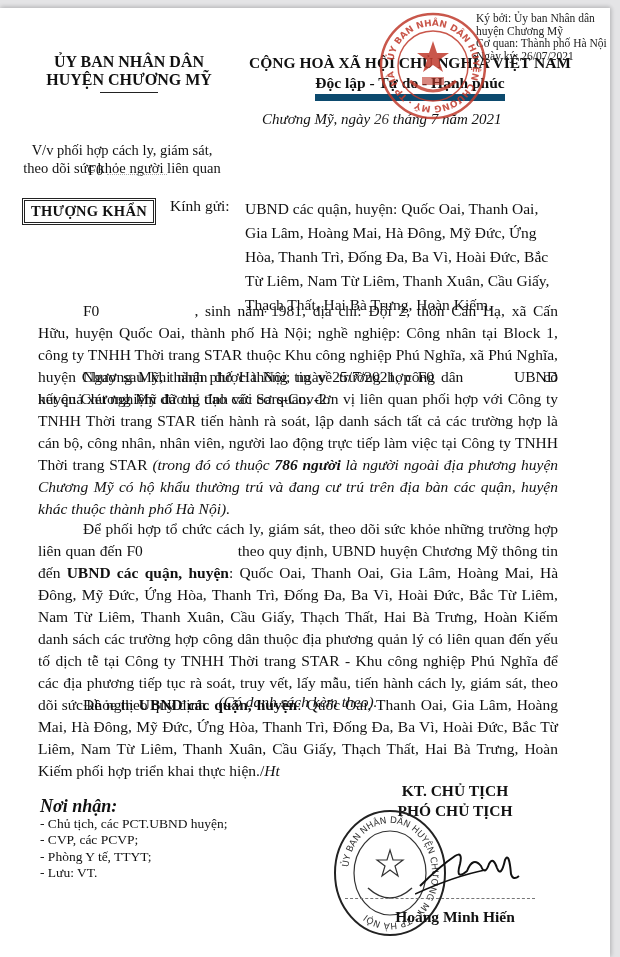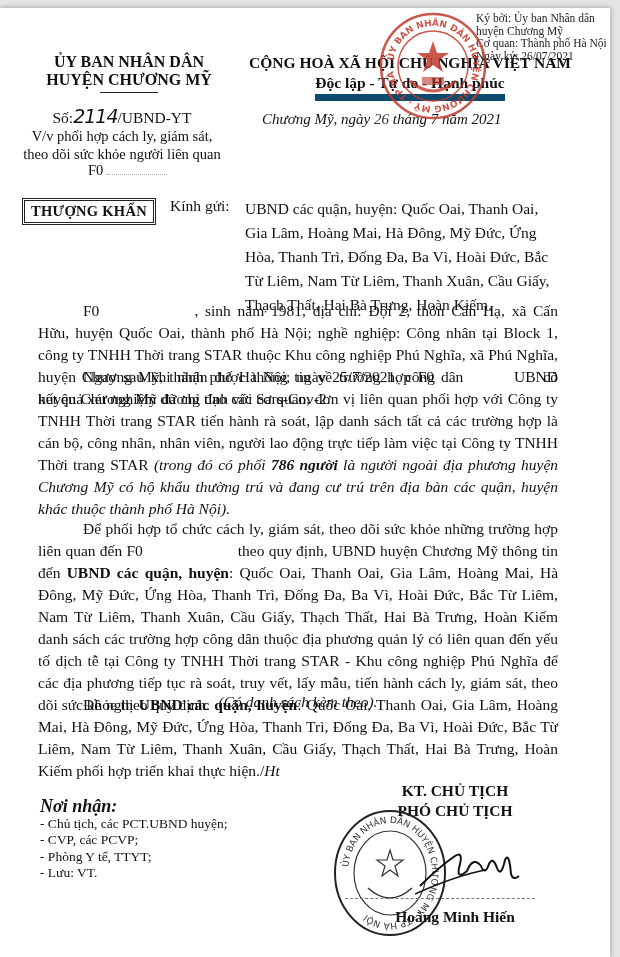--- a/index.html
+++ b/index.html
@@ -8,21 +8,21 @@
     .page {
       position: absolute; left: 0; top: 8px; width: 610px; height: 949px;
       background: #ffffff;
       box-shadow: 0 -2px 4px rgba(0,0,0,0.12), 2px 0 4px rgba(0,0,0,0.12);
     }
     .abs { position: absolute; }
     .hdr-left { left: 29px; top: 45px; width: 200px; text-align: center; font-size: 16px; line-height: 18px; font-weight: bold; }
     .hdr-left .underline { width: 58px; height: 1px; background: #222; margin: 3px auto 0; }
     .so-line { left: 22px; top: 97px; width: 200px; text-align: center; font-size: 15.5px; }
     .so-hand { font-family: "DejaVu Sans", sans-serif; font-style: italic; font-size: 19px; letter-spacing: -1px; }
-    .vv { left: 22px; top: 119px; width: 200px; text-align: center; font-size: 14.5px; line-height: 18px; }
+    .vv { left: 22px; top: 133px; width: 200px; text-align: center; font-size: 14.5px; line-height: 18px; }
     .vv-f0 { left: 88px; top: 154px; font-size: 14.5px; }
     .redact-dots { display:inline-block; width: 60px; border-bottom: 1px dotted #aaa; margin-left: 4px; height: 8px; }
 
     .hdr-right { left: 245px; top: 45px; width: 330px; text-align: center; font-size: 15.5px; font-weight: bold; line-height: 20px; }
     .motto { display: inline-block; border-bottom: 7px solid #0c4a6e; padding-bottom: 1px; }
     .date-line { left: 262px; top: 103px; font-style: italic; font-size: 15px; }
     .date-hand { font-style: italic; font-size: 15px; color: #333; }
 
     .signed-box { left: 476px; top: 4px; width: 140px; font-size: 11.5px; line-height: 12.5px; color: #222; }
 
@@ -55,23 +55,20 @@
   </style>
 </head>
 <body>
 
 <div class="page">
 
   <div class="abs hdr-left">
     <div>ỦY BAN NHÂN DÂN</div>
     <div>HUYỆN CHƯƠNG MỸ</div>
     <div class="underline"></div>
-  </div>
-  <div class="abs so-line">
-    <span>Số:</span><span class="so-hand">2114</span><span>/UBND-YT</span>
   </div>
   <div class="abs vv">
     <div>V/v phối hợp cách ly, giám sát,</div>
     <div>theo dõi sức khỏe người liên quan</div>
   </div>
   <div class="abs vv-f0">
     <span>F0</span><span class="redact-dots"></span>
   </div>
 
   <div class="abs hdr-right">
@@ -109,21 +106,21 @@
 
   <div class="abs kinh-gui-label">Kính gửi:</div>
   <div class="abs kinh-gui-text">UBND các quận, huyện: Quốc Oai, Thanh Oai, Gia Lâm, Hoàng Mai, Hà Đông, Mỹ Đức, Ứng Hòa, Thanh Trì, Đống Đa, Ba Vì, Hoài Đức, Bắc Từ Liêm, Nam Từ Liêm, Thanh Xuân, Cầu Giấy, Thạch Thất, Hai Bà Trưng, Hoàn Kiếm.</div>
 
   <div class="abs body-block p1">
     <span class="indent"></span><span>F0</span><span class="gap-lg"></span><span>, sinh năm 1981, địa chỉ: Đội 2, thôn Cấn Hạ, xã Cấn Hữu, huyện Quốc Oai, thành phố Hà Nội; nghề nghiệp: Công nhân tại Block 1, công ty TNHH Thời trang STAR thuộc Khu công nghiệp Phú Nghĩa, xã Phú Nghĩa, huyện Chương Mỹ, thành phố Hà Nội; ngày 25/7/2021, công dân</span><span class="gap"></span><span>có kết quả xét nghiệm dương tính với Sars-Cov-2.</span>
   </div>
 
   <div class="abs body-block p2" style="top:358px;">
     <span class="indent"></span><span>Ngay sau khi nhận được thông tin về trường hợp F0</span><span class="gap"></span><span>UBND huyện Chương Mỹ đã chỉ đạo các cơ quan, đơn vị liên quan phối hợp với Công ty TNHH Thời trang STAR tiến hành rà soát, lập danh sách tất cả các trường hợp là cán bộ, công nhân, nhân viên, người lao động trực tiếp làm việc tại Công ty TNHH Thời trang STAR</span>
-    <i>(trong đó có phối</i>
+    <i>(trong đó có thuộc</i>
     <b><i>786 người</i></b>
     <i>là người ngoài địa phương huyện Chương Mỹ có hộ khẩu thường trú và đang cư trú trên địa bàn các quận, huyện khác thuộc thành phố Hà Nội).</i>
   </div>
 
   <div class="abs body-block p3" style="top:510px;">
     <span class="indent"></span><span>Để phối hợp tổ chức cách ly, giám sát, theo dõi sức khỏe những trường hợp liên quan đến F0</span><span class="gap-lg"></span><span>theo quy định, UBND huyện Chương Mỹ thông tin đến</span>
     <b>UBND các quận, huyện</b><span>: Quốc Oai, Thanh Oai, Gia Lâm, Hoàng Mai, Hà Đông, Mỹ Đức, Ứng Hòa, Thanh Trì, Đống Đa, Ba Vì, Hoài Đức, Bắc Từ Liêm, Nam Từ Liêm, Thanh Xuân, Cầu Giấy, Thạch Thất, Hai Bà Trưng, Hoàn Kiếm danh sách các trường hợp công dân thuộc địa phương quản lý có liên quan đến yếu tố dịch tễ tại Công ty TNHH Thời trang STAR - Khu công nghiệp Phú Nghĩa để các địa phương tiếp tục rà soát, truy vết, lấy mẫu, tiến hành cách ly, giám sát, theo dõi sức khỏe theo quy định.</span>
   </div>
 
   <div class="abs attached">(Có danh sách kèm theo).</div>

